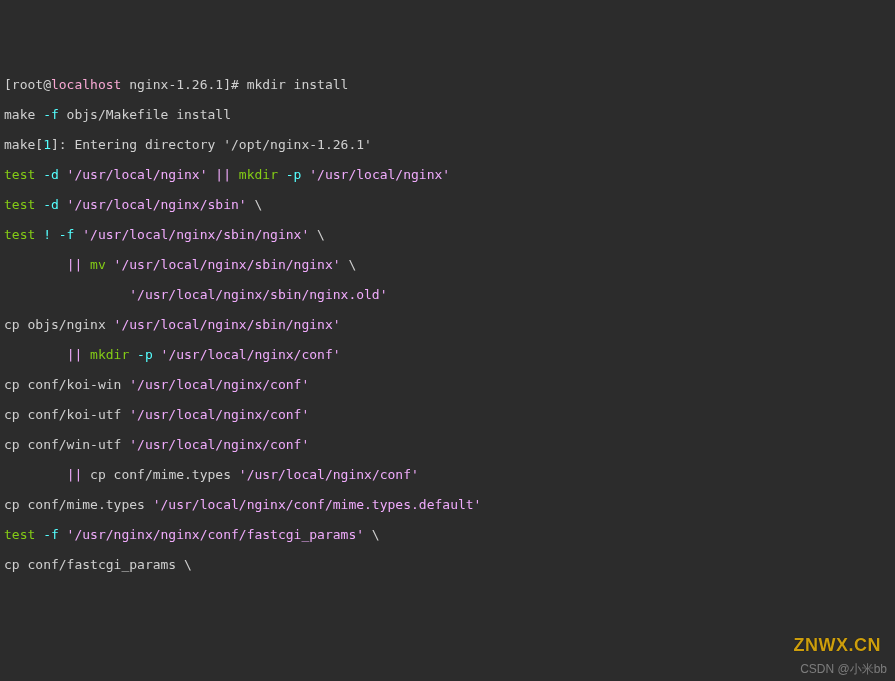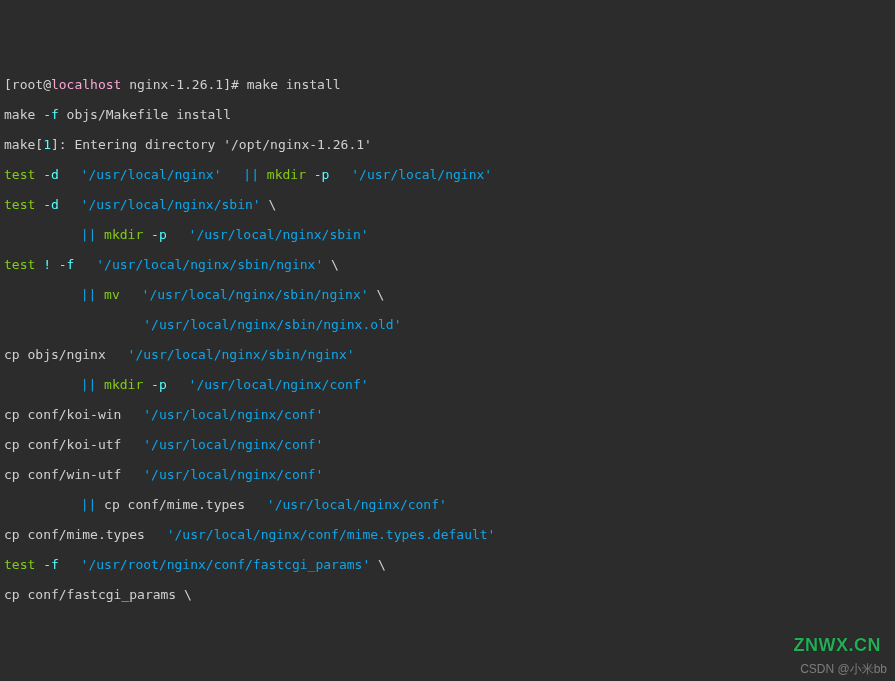--- a/index.html
+++ b/index.html
@@ -8,31 +8,31 @@
     background: #2c2c2c;
     font-family: "DejaVu Sans Mono", "Consolas", monospace;
     font-size: 13px;
     line-height: 15px;
     color: #d0d0d0;
     white-space: pre;
     padding: 2px 4px;
     position: relative;
   }
   .w { color: #d0d0d0; }      
-  .y { color: #0ea5e9; padding-left: 14px; }      
+  .y { color: #f0abfc; }      
   .mg { color: #f9a8d4; }     
   .cy { color: #55ffff; }     
   .gn { color: #84cc16; }     
   #term { display: block; }
   .line { display: block; height: 15px; }
   .watermark1 {
     position: absolute;
     right: 14px;
     bottom: 28px;
-    color: #22c55e;
+    color: #eab308;
     font-family: "Arial", sans-serif;
     font-weight: 800;
     font-size: 18px;
     letter-spacing: 0.5px;
     text-shadow: 0 0 1px #000;
     opacity: 0.85;
   }
   .watermark2 {
     position: absolute;
     right: 8px;
@@ -42,37 +42,36 @@
     font-size: 12px;
     opacity: 0.65;
   }
 </style>
 </head>
 <body>
 
 
 
 <div id="term">
-<span class="line"><span class="w">[</span><span class="w">root</span><span class="w">@</span><span class="mg">localhost</span><span class="w"> nginx-1.26.1</span><span class="w">]# </span><span class="w">make install</span></span>
+<span class="line"><span class="w">[</span><span class="w">root</span><span class="w">@</span><span class="mg">localhost</span><span class="w"> nginx-1.26.1</span><span class="w">]# </span><span class="w">mkdir install</span></span>
 <span class="line"><span class="w">make</span><span class="cy"> -f</span><span class="w"> objs/Makefile install</span></span>
 <span class="line"><span class="w">make[</span><span class="cy">1</span><span class="w">]: Entering directory '/opt/nginx-1.26.1'</span></span>
 <span class="line"><span class="gn">test</span><span class="cy"> -d</span><span class="y"> '/usr/local/nginx'</span><span class="y"> || </span><span class="gn">mkdir</span><span class="cy"> -p</span><span class="y"> '/usr/local/nginx'</span></span>
 <span class="line"><span class="gn">test</span><span class="cy"> -d</span><span class="y"> '/usr/local/nginx/sbin'</span><span class="w"> \</span></span>
-<span class="line"><span>        </span><span class="y">|| </span><span class="gn">mkdir</span><span class="cy"> -p</span><span class="y"> '/usr/local/nginx/sbin'</span></span>
 <span class="line"><span class="gn">test</span><span class="cy"> ! -f</span><span class="y"> '/usr/local/nginx/sbin/nginx'</span><span class="w"> \</span></span>
 <span class="line"><span>        </span><span class="y">|| </span><span class="gn">mv</span><span class="y"> '/usr/local/nginx/sbin/nginx'</span><span class="w"> \</span></span>
 <span class="line"><span>                </span><span class="y">'/usr/local/nginx/sbin/nginx.old'</span></span>
 <span class="line"><span class="w">cp objs/nginx </span><span class="y">'/usr/local/nginx/sbin/nginx'</span></span>
 <span class="line"><span>        </span><span class="y">|| </span><span class="gn">mkdir</span><span class="cy"> -p</span><span class="y"> '/usr/local/nginx/conf'</span></span>
 <span class="line"><span class="w">cp conf/koi-win </span><span class="y">'/usr/local/nginx/conf'</span></span>
 <span class="line"><span class="w">cp conf/koi-utf </span><span class="y">'/usr/local/nginx/conf'</span></span>
 <span class="line"><span class="w">cp conf/win-utf </span><span class="y">'/usr/local/nginx/conf'</span></span>
 <span class="line"><span>        </span><span class="y">|| </span><span class="w">cp conf/mime.types </span><span class="y">'/usr/local/nginx/conf'</span></span>
 <span class="line"><span class="w">cp conf/mime.types </span><span class="y">'/usr/local/nginx/conf/mime.types.default'</span></span>
-<span class="line"><span class="gn">test</span><span class="cy"> -f</span><span class="y"> '/usr/root/nginx/conf/fastcgi_params'</span><span class="w"> \</span></span>
+<span class="line"><span class="gn">test</span><span class="cy"> -f</span><span class="y"> '/usr/nginx/nginx/conf/fastcgi_params'</span><span class="w"> \</span></span>
 <span class="line"><span class="w">cp conf/fastcgi_params \</span></span>
 
 
 
 
 
 
 
 
 

